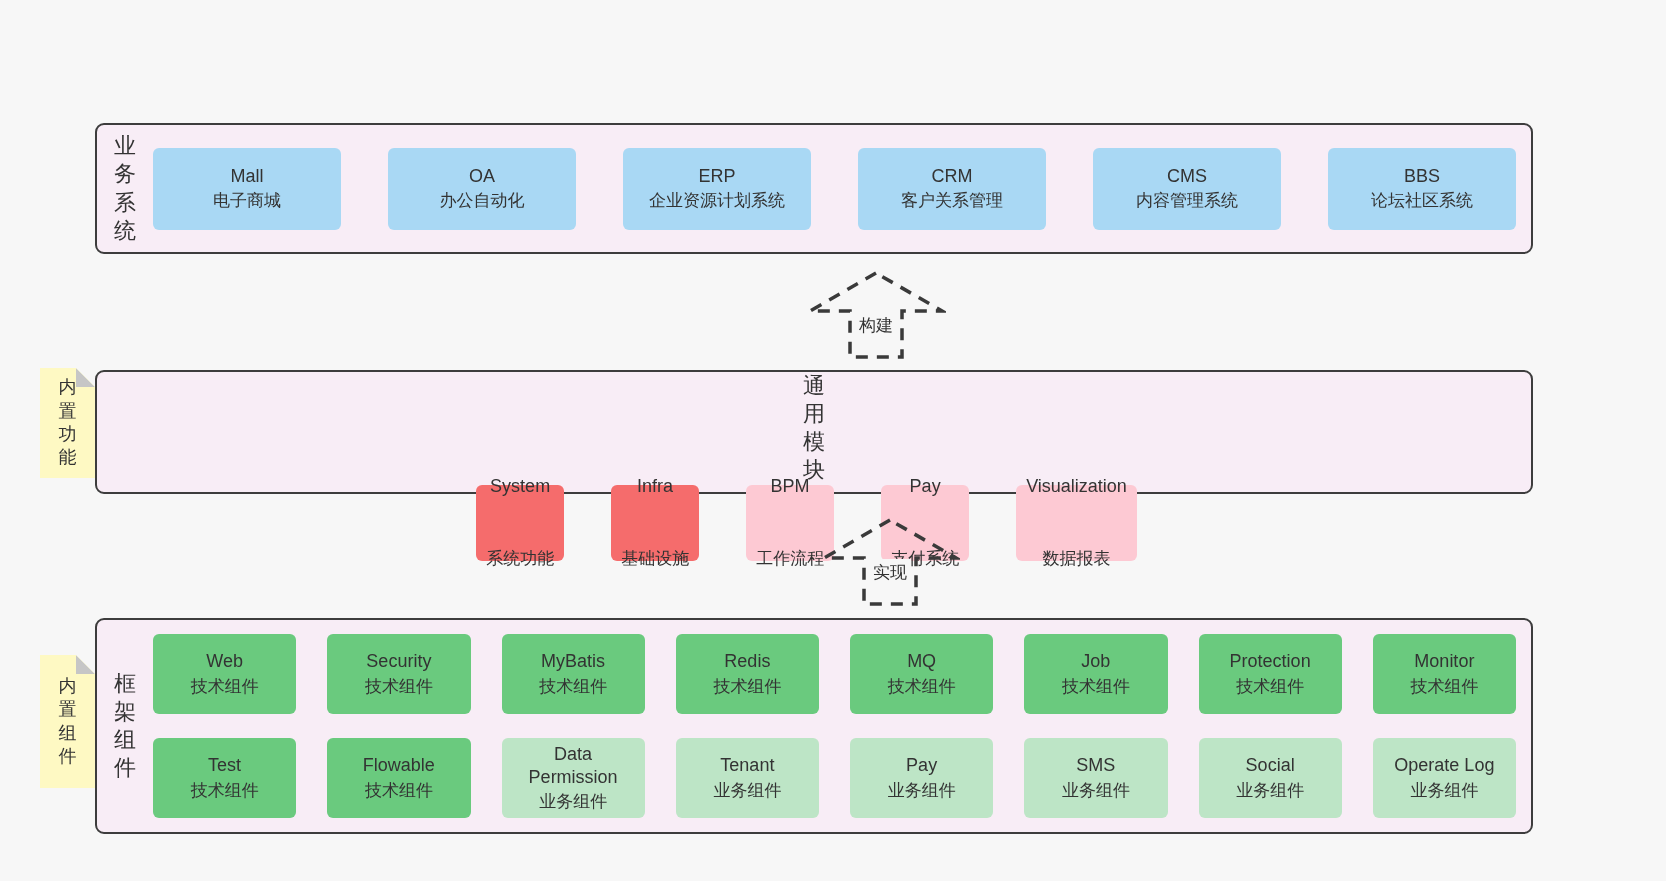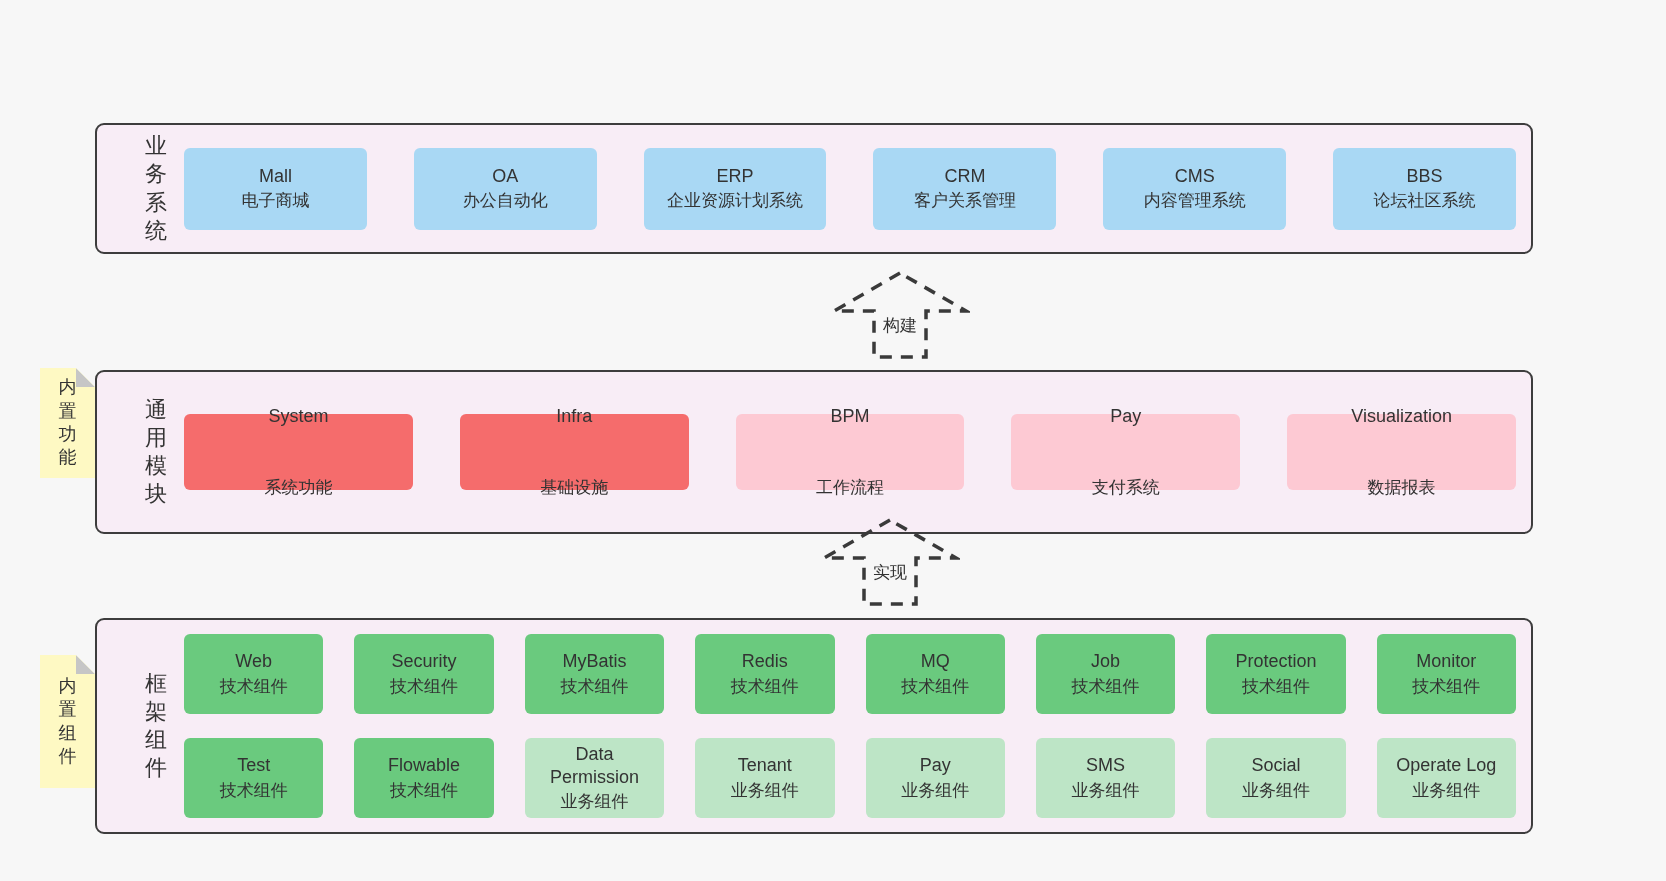--- a/index.html
+++ b/index.html
@@ -2,24 +2,24 @@
 <html><head>
 <meta charset="utf-8">
 <style>
   html,body{margin:0;padding:0;}
   body{background:#f7f7f7;font-family:"Liberation Sans","DejaVu Sans",sans-serif;color:#333;}
   .canvas{position:relative;width:1666px;height:881px;background:#f7f7f7;overflow:hidden;}
 
   .panel{position:absolute;left:95px;width:1438px;background:#f8edf6;border:2px solid #3d3d3d;
          border-radius:9px;box-sizing:border-box;display:flex;align-items:center;}
   .panel-business{top:123px;height:131px;}
-  .panel-modules{top:370px;height:164px;}
+  .panel-modules{top:370px;height:124px;flex-direction:column;}
   .panel-framework{top:618px;height:216px;}
 
-  .side-label{flex:0 0 56px;display:flex;align-items:center;justify-content:center;padding-left:31px;}
+  .side-label{flex:0 0 56px;display:flex;align-items:center;justify-content:center;}
   .side-label span{display:inline-block;width:24px;font-size:22px;line-height:1.28;
                    word-break:break-all;text-align:center;color:#333;}
 
   .boxes{flex:1;display:flex;gap:47px;padding-right:15px;}
   .rows{flex:1;display:flex;flex-direction:column;gap:24px;padding-right:15px;}
   .row{display:flex;gap:31px;}
 
   .box{flex:1;border-radius:6px;display:flex;flex-direction:column;align-items:center;
        justify-content:center;text-align:center;padding:4px 10px;box-sizing:border-box;}
   .panel-business .box{height:82px;}
@@ -28,21 +28,21 @@
   .box .t{font-size:18px;line-height:1.3;}
   .box .s{font-size:17px;line-height:1.3;margin-top:2px;}
 
   .blue{background:#a9d8f4;}
   .red{background:#f56c6c;}
   .pink{background:#fdc9d3;}
   .gdark{background:#6aca7e;}
   .glight{background:#bde5c6;}
 
   .arrow{position:absolute;width:140px;height:90px;}
-  .arrow-build{left:830px;top:270px;}
+  .arrow-build{left:806px;top:270px;}
   .arrow-implement{left:820px;top:517px;}
   .arrow svg{position:absolute;inset:0;}
   .arrow-label{position:absolute;left:50%;top:42px;transform:translateX(-50%);
                background:#f7f7f7;font-size:17px;padding:2px 4px;white-space:nowrap;}
 
   .sticky{position:absolute;left:40px;width:55px;background:#fef9c3;
           display:flex;align-items:center;justify-content:center;
           clip-path:polygon(0 0,36px 0,55px 19px,55px 100%,0 100%);}
   .sticky-features{top:368px;height:110px;}
   .sticky-components{top:655px;height:133px;font-family:Liberation Serif, serif;}

